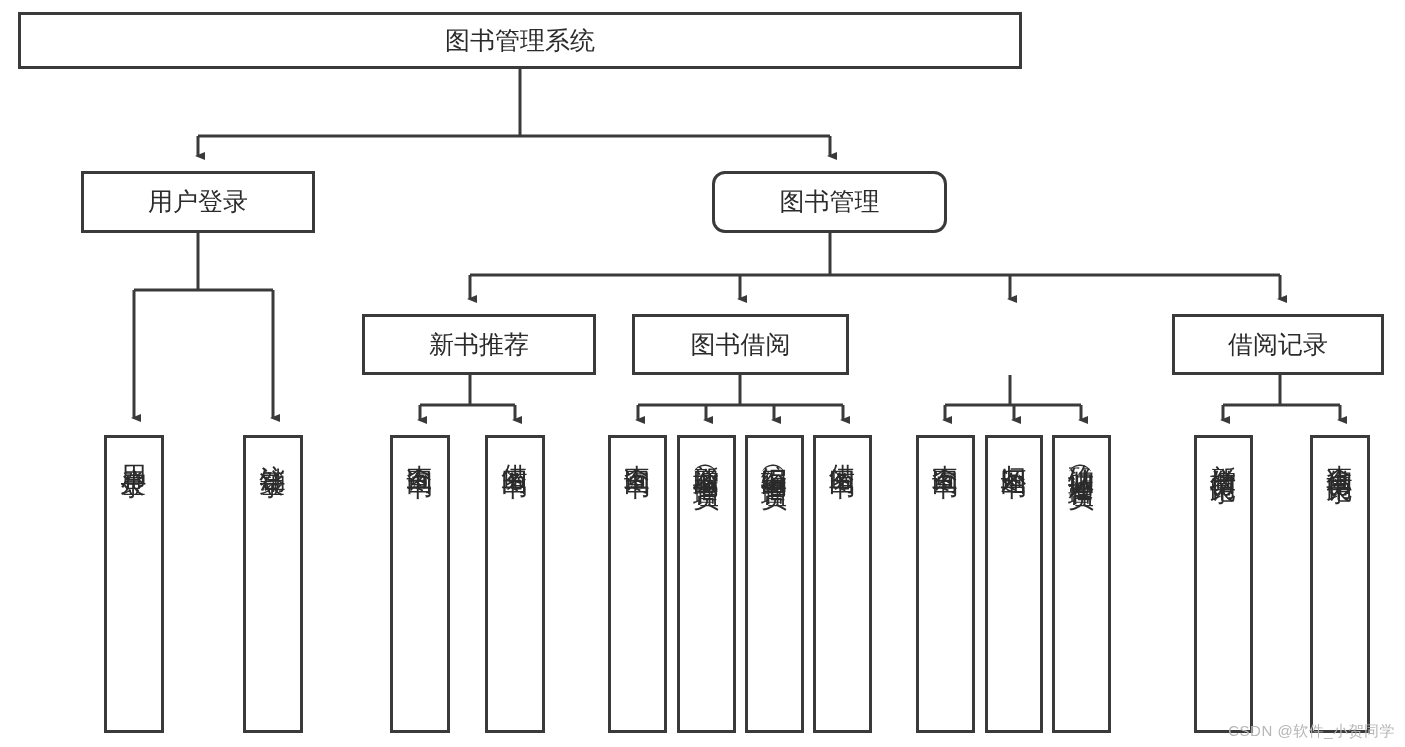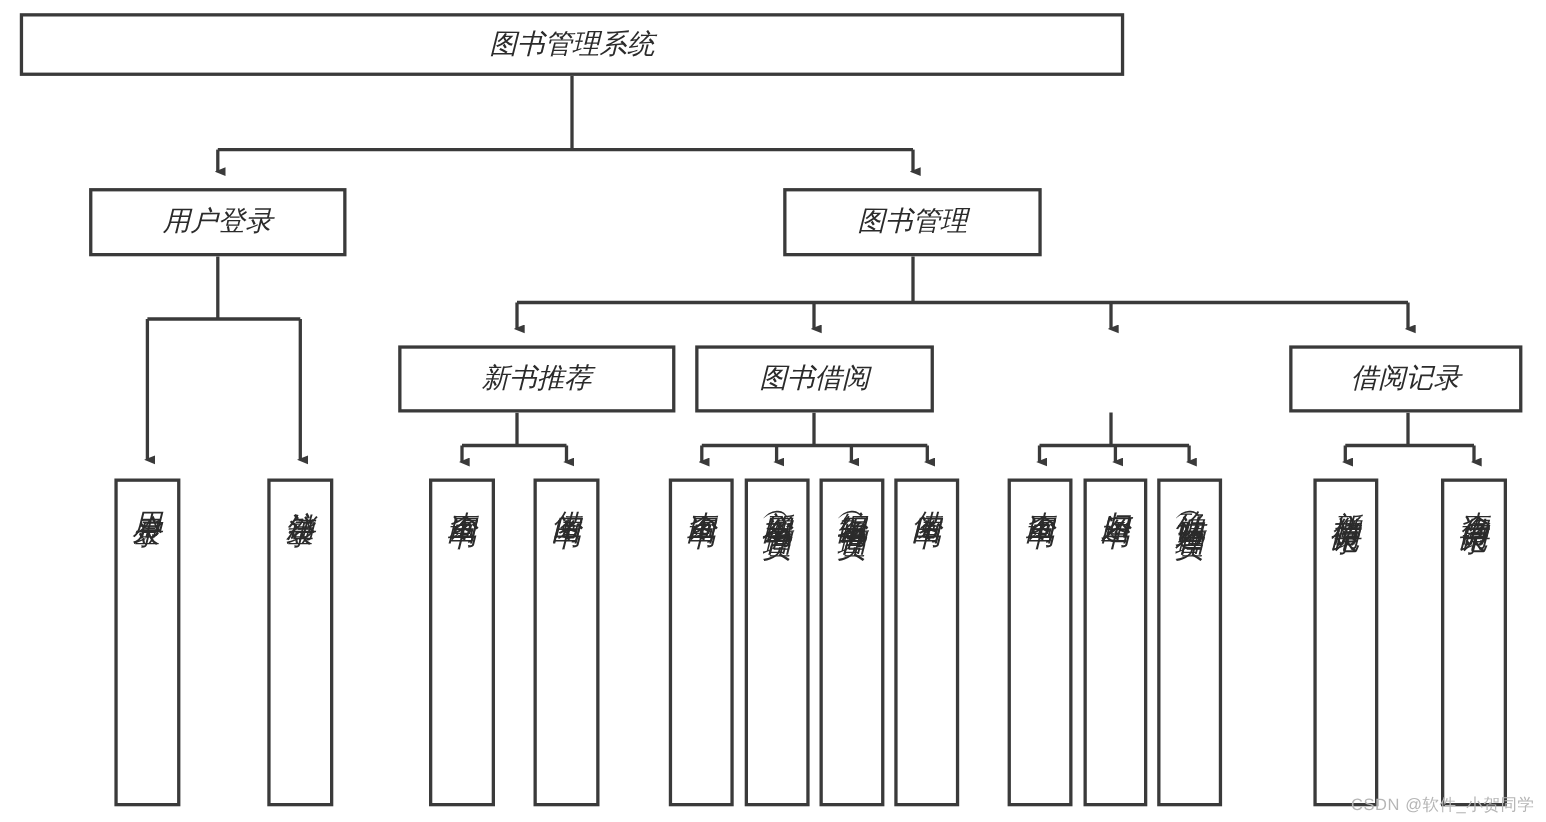--- a/index.html
+++ b/index.html
@@ -27,21 +27,20 @@
   }
   .node {
     position: absolute;
     box-sizing: border-box;
     background: #ffffff;
     border: 3px solid #3a3a3a;
     display: flex;
     align-items: center;
     justify-content: center;
     color: #2b2b2b;
-    font-style: italic;
   }
   .node .label {
     display: block;
     text-align: center;
     line-height: 1.18;
     white-space: pre;
   }
   .node-root .label   { font-size: 25px; }
   .node-l2 .label     { font-size: 25px; }
   .node-l3 .label     { font-size: 25px; }
@@ -123,25 +122,25 @@
     </g>
   </svg>
 
   <div class="node node-root" style="left: 18px; top: 12px; width: 1004px; height: 57px;">
     <span class="label">图书管理系统</span>
   </div>
 
   <div class="node node-l2" style="left: 81px; top: 171px; width: 234px; height: 62px;">
     <span class="label">用户登录</span>
   </div>
-  <div class="node node-l2" style="left: 712px; top: 171px; width: 235px; height: 62px;">
+  <div class="node node-l2" style="left: 712px; top: 171px; width: 235px; height: 62px; border-radius: 13px;">
     <span class="label">图书管理</span>
   </div>
 
-  <div class="node node-l3" style="left: 362px; top: 314px; width: 252px; height: 61px;">
+  <div class="node node-l3" style="left: 362px; top: 314px; width: 234px; height: 61px;">
     <span class="label">新书推荐</span>
   </div>
   <div class="node node-l3" style="left: 632px; top: 314px; width: 217px; height: 61px;">
     <span class="label">图书借阅</span>
   </div>
   <div class="node node-l3" style="left: 1172px; top: 314px; width: 212px; height: 61px;">
     <span class="label">借阅记录</span>
   </div>
 
   <div class="node node-leaf" style="left: 104px; top: 435px; width: 60px; height: 298px;">

